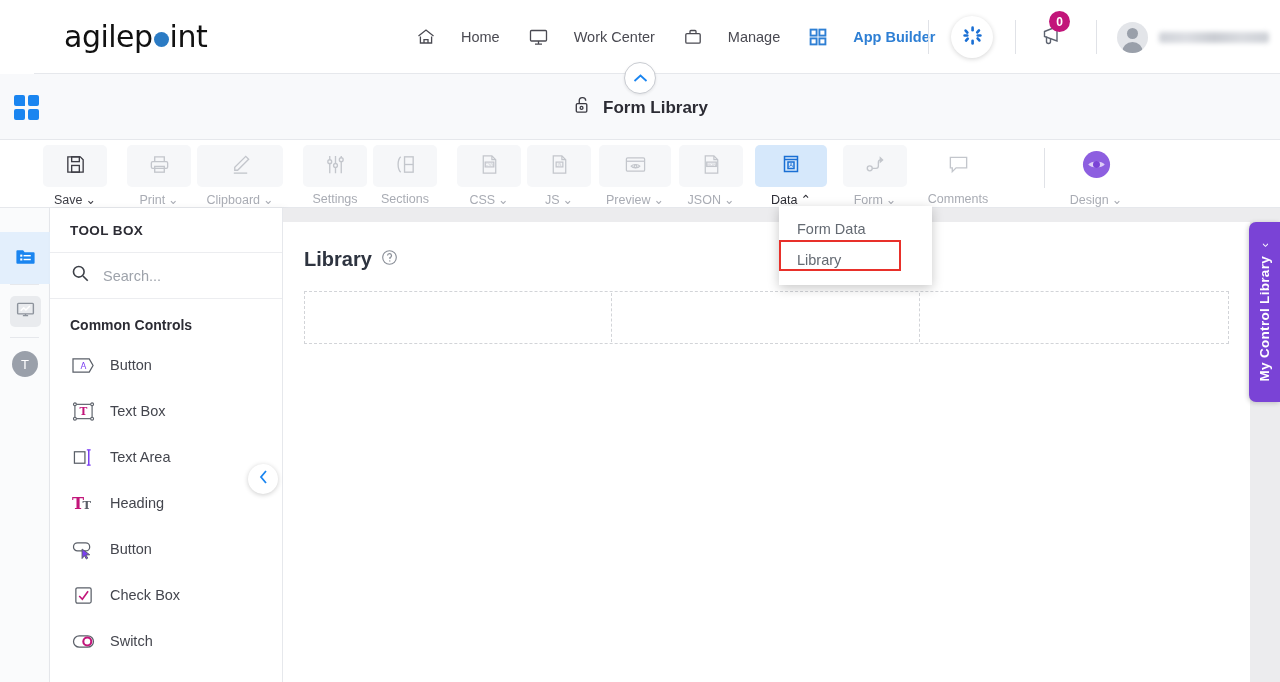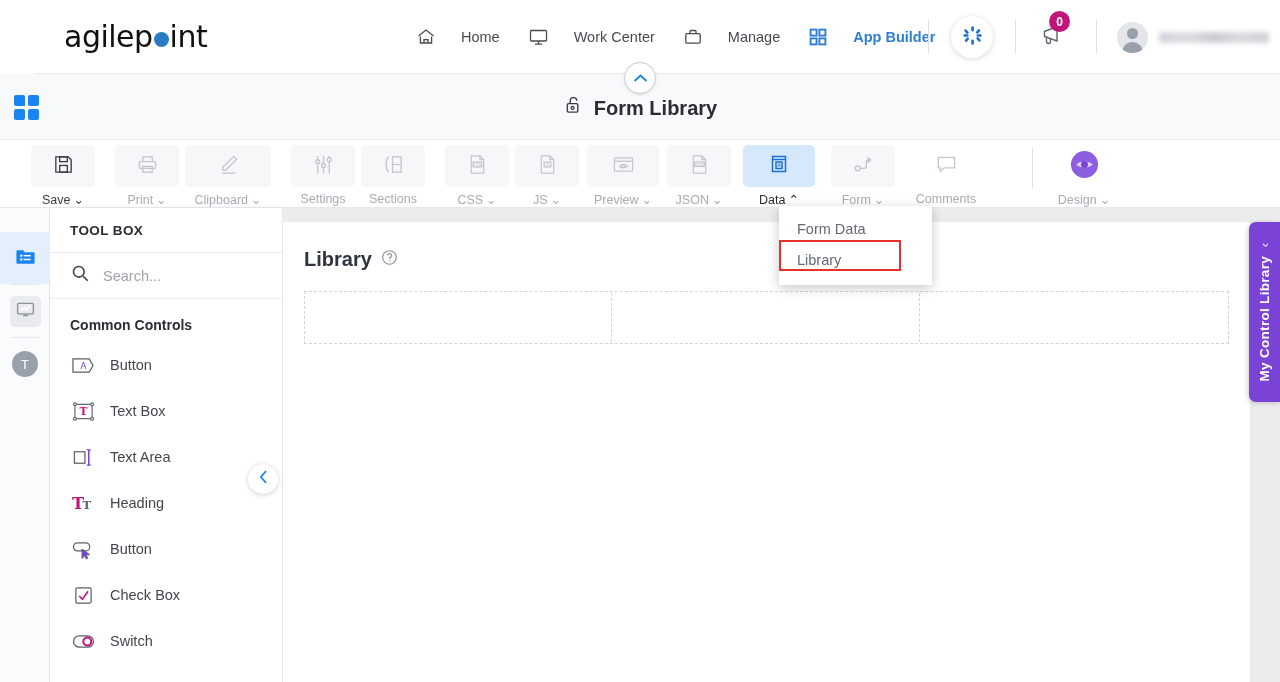--- a/index.html
+++ b/index.html
@@ -109,39 +109,39 @@
     width: 25px; height: 25px;
     display: grid; grid-template-columns: 11px 11px; grid-template-rows: 11px 11px;
     gap: 3px; cursor: pointer;
   }
   .grid-ic i { background: #1a85f0; border-radius: 2px; display: block; }
   .grid-ic i:nth-child(1) { border-radius: 2px 2px 0 2px; }
 
   .formtitle {
     position: absolute; top: 95px; left: 0; width: 1280px;
     display: flex; align-items: center; justify-content: center; gap: 10px;
-    font-size: 20px; color: #2c2c34; font-weight: bold;
+    font-size: 17px; color: #2c2c34; font-weight: bold;
   }
   .collapse-circle {
     position: absolute; left: 624px; top: 62px;
     width: 32px; height: 32px; border-radius: 50%;
     background: #fff; border: 1px solid #c9ccd2;
     display: flex; align-items: center; justify-content: center;
     cursor: pointer; z-index: 40;
     box-shadow: 0 1px 3px rgba(0,0,0,.09);
   }
 
   
   .toolbar {
     position: absolute; top: 140px; left: 0;
     width: 1280px; height: 68px;
     background: #ffffff;
     border-bottom: 1px solid #e6e8ec;
     display: flex; align-items: flex-start;
-    padding-left: 28px;
+    padding-left: 40px;
   }
   .tool {
     width: 70px;
     display: flex; flex-direction: column; align-items: center;
     cursor: pointer; padding-top: 5px;
   }
   .tool .tbox {
     width: 64px; height: 42px; border-radius: 5px;
     background: #f6f7f9;
     display: flex; align-items: center; justify-content: center;

